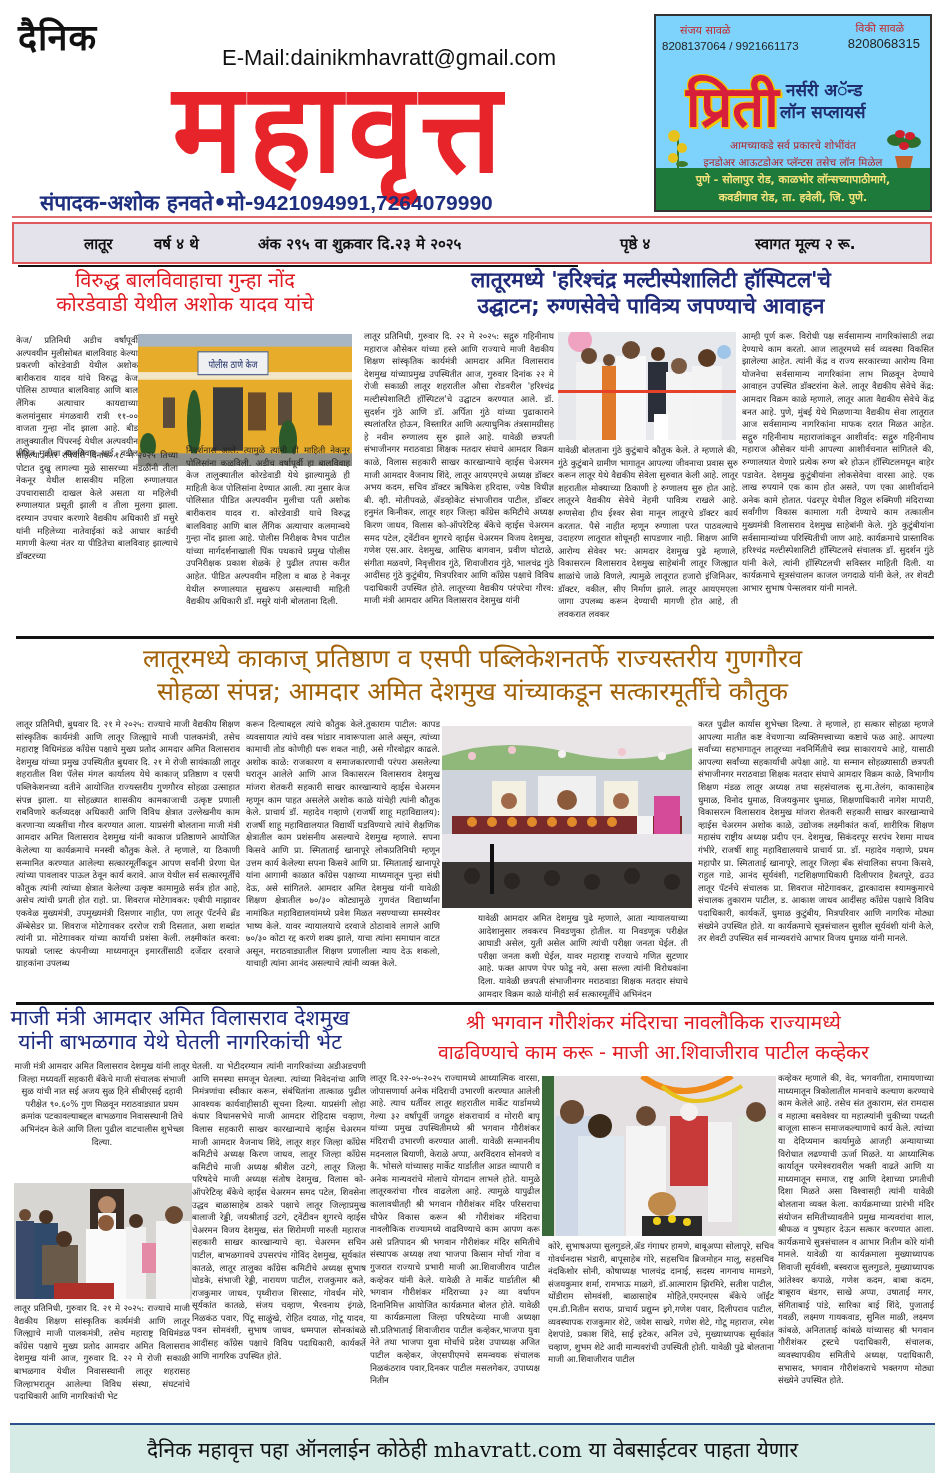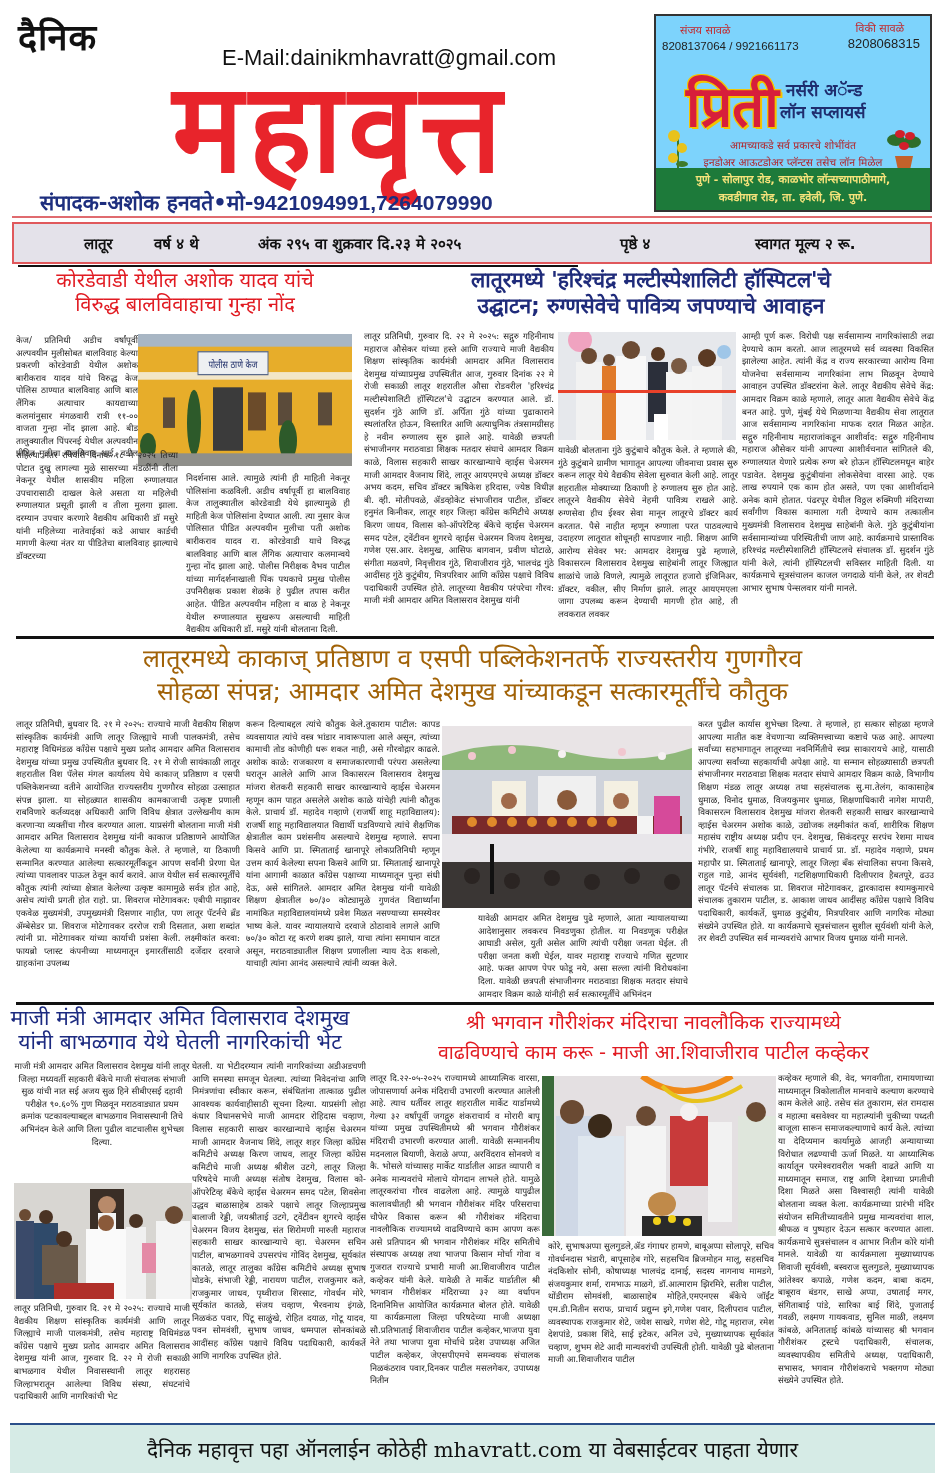--- a/index.html
+++ b/index.html
@@ -105,22 +105,22 @@
 <div class="infobar">
   <span style="left:34px;">लातूर</span>
   <span style="left:104px;">वर्ष ४ थे</span>
   <span style="left:208px;">अंक २९५ वा शुक्रवार दि.२३ मे २०२५</span>
   <span style="left:570px;">पृष्ठे ४</span>
   <span style="left:705px;">स्वागत मूल्य २ रू.</span>
 </div>
 <div class="topline"></div>
 
 <div class="hl hl-red" style="left:10px; top:268px; width:350px; font-size:20px;">
+  <div>विरुद्ध बालविवाहाचा  गुन्हा नोंद</div>
   <div>कोरडेवाडी येथील अशोक यादव यांचे</div>
-  <div>विरुद्ध बालविवाहाचा  गुन्हा नोंद</div>
 </div>
 <div class="col" style="left:16px; top:334px; width:122px; height:125px;">
   <span>केज/ प्रतिनिधी  अडीच वर्षांपूर्वी अल्पवयीन मुलीसोबत बालविवाह केल्या प्रकरणी कोरडेवाडी येथील अशोक बारीकराव यादव यांचे विरुद्ध केज पोलिस ठाण्यात बालविवाह आणि बाल लैंगिक अत्याचार कायद्याच्या कलमांनुसार मंगळवारी रात्री ११-०० वाजता गुन्हा नोंद झाला आहे.  बीड तालुक्यातील पिंपरनई येथील अल्पवयीन पीडित मुलीचा बालविवाह आई, वडील व नातेवाईकांनी नोव्हेंबर २०२३ मध्ये अशोक बारीकराव यादव रा. कोरडेवाडी त्या.केज जी.बिड यांचे सोबत झाला होता. दरम्यान पीडित अल्पवयीन मुलगी गरोदर राहिल्या नंतर रविवारी  दिनांक १८ मे २०२५ तिच्या पोटात दुखु लागल्या मुळे सासरच्या मंडळींनी तीला नेकनूर येथील शासकीय महिला रुग्णालयात उपचारासाठी दाखल केले असता या महिलेची रुग्णालयात प्रसूती झाली व तीला मुलगा झाला. दरम्यान उपचार करणारे वैद्यकीय अधिकारी डॉ मसुरे यांनी महिलेच्या नातेवाईकां कडे आधार कार्डची मागणी केल्या नंतर या पीडितेचा बालविवाह झाल्याचे डॉक्टरच्या</span>
 </div>
 <div class="photo" style="left:138px; top:334px; width:214px; height:132px;">
   <svg viewBox="0 0 214 104" preserveAspectRatio="none">
     <rect width="214" height="104" fill="#a8b6c4"></rect>
     <rect x="0" y="10" width="214" height="94" fill="#e7ad2a"></rect>
     <rect x="0" y="30" width="214" height="6" fill="#f2e6c8"></rect>
     <rect x="60" y="14" width="70" height="18" fill="#eef0f2" stroke="#5a6a8a"></rect>
@@ -132,21 +132,21 @@
     <rect x="25" y="50" width="12" height="24" fill="#5b4b3a"></rect>
     <ellipse cx="56" cy="70" rx="7" ry="26" fill="#2d5a2a"></ellipse>
     <ellipse cx="150" cy="84" rx="9" ry="16" fill="#2d5a2a"></ellipse>
     <ellipse cx="10" cy="88" rx="8" ry="10" fill="#2d5a2a"></ellipse>
     <rect x="0" y="94" width="214" height="10" fill="#8f8f8a"></rect>
   </svg>
 </div>
 <div class="col" style="left:16px; top:448px; width:162px; height:186px;">
   <span style="display:block; margin-top:-125px;">केज/ प्रतिनिधी  अडीच वर्षांपूर्वी अल्पवयीन मुलीसोबत बालविवाह केल्या प्रकरणी कोरडेवाडी येथील अशोक बारीकराव यादव यांचे विरुद्ध केज पोलिस ठाण्यात बालविवाह आणि बाल लैंगिक अत्याचार कायद्याच्या कलमांनुसार मंगळवारी रात्री ११-०० वाजता गुन्हा नोंद झाला आहे.  बीड तालुक्यातील पिंपरनई येथील अल्पवयीन पीडित मुलीचा बालविवाह आई, वडील व नातेवाईकांनी नोव्हेंबर २०२३ मध्ये अशोक बारीकराव यादव रा. कोरडेवाडी त्या.केज जी.बिड यांचे सोबत झाला होता. दरम्यान पीडित अल्पवयीन मुलगी गरोदर राहिल्या नंतर रविवारी  दिनांक १८ मे २०२५ तिच्या पोटात दुखु लागल्या मुळे सासरच्या मंडळींनी तीला नेकनूर येथील शासकीय महिला रुग्णालयात उपचारासाठी दाखल केले असता या महिलेची रुग्णालयात प्रसूती झाली व तीला मुलगा झाला. दरम्यान उपचार करणारे वैद्यकीय अधिकारी डॉ मसुरे यांनी महिलेच्या नातेवाईकां कडे आधार कार्डची मागणी केल्या नंतर या पीडितेचा बालविवाह झाल्याचे डॉक्टरच्या</span>
 </div>
-<div class="col" style="left:186px; top:444px; width:164px; height:190px;margin-top:28px;">
+<div class="col" style="left:186px; top:444px; width:164px; height:190px;">
   <span>निदर्शनास आले. त्यामुळे त्यांनी ही माहिती नेकनूर पोलिसांना कळविली. अडीच वर्षापूर्वी हा बालविवाह केज तालुक्यातील कोरडेवाडी येथे झाल्यामुळे ही माहिती केज पोलिसांना देण्यात आली. त्या नुसार केज पोलिसात पीडित अल्पवयीन मुलीचा पती अशोक बारीकराव यादव रा. कोरडेवाडी याचे विरुद्ध बालविवाह आणि बाल लैंगिक अत्याचार कलमान्वये गुन्हा नोंद झाला आहे. पोलीस निरीक्षक वैभव पाटील यांच्या मार्गदर्शनाखाली पिंक पथकाचे प्रमुख पोलीस उपनिरीक्षक प्रकाश शेळके हे पुढील तपास करीत आहेत. पीडित अल्पवयीन महिला व बाळ हे नेकनूर येथील रुग्णालयात सुखरूप असल्याची माहिती वैद्यकीय अधिकारी डॉ. मसुरे यांनी  बोलताना दिली.</span>
 </div>
 
 <div class="hl hl-navy" style="left:366px; top:268px; width:570px; font-size:21px;">
   <div>लातूरमध्ये 'हरिश्चंद्र मल्टीस्पेशालिटी हॉस्पिटल'चे</div>
   <div>उद्घाटन; रुग्णसेवेचे पावित्र्य जपण्याचे आवाहन</div>
 </div>
 <div class="col" style="left:364px; top:330px; width:190px; height:304px;">
   <span>लातूर प्रतिनिधी, गुरुवार दि. २२ मे २०२५: सद्गुरु गहिनीनाथ महाराज औसेकर यांच्या हस्ते आणि राज्याचे माजी वैद्यकीय शिक्षण सांस्कृतिक कार्यमंत्री आमदार अमित विलासराव देशमुख यांच्याप्रमुख उपस्थितीत आज, गुरुवार दिनांक २२ मे रोजी सकाळी लातूर शहरातील औसा रोडवरील 'हरिश्चंद्र मल्टीस्पेशालिटी हॉस्पिटल'चे उद्घाटन करण्यात आले.  डॉ. सुदर्शन गुंठे आणि डॉ. अर्पिता गुंठे यांच्या पुढाकाराने स्थलांतरित होऊन, विस्तारित आणि अत्याधुनिक तंत्रसामग्रीसह हे नवीन रुग्णालय सुरु झाले आहे. यावेळी छत्रपती संभाजीनगर मराठवाडा शिक्षक मतदार संघाचे आमदार विक्रम  काळे, विलास सहकारी साखर कारखान्याचे व्हाईस चेअरमन माजी आमदार वैजनाथ शिंदे, लातूर आयएमएचे अध्यक्ष डॉक्टर अभय कदम, सचिव डॉक्टर ऋषिकेश हरिदास, ज्येष्ठ विधीज्ञ बी. व्ही. मोतीपवळे, ॲडव्होकेट संभाजीराव पाटील, डॉक्टर हनुमंत किनीकर, लातूर शहर जिल्हा काँग्रेस कमिटीचे अध्यक्ष किरण जाधव, विलास को-ऑपरेटिव्ह बँकेचे व्हाईस चेअरमन समद पटेल, ट्वेंटीवन शुगरचे व्हाईस चेअरमन विजय देशमुख, गणेश एस.आर. देशमुख, आसिफ बागवान, प्रवीण घोटाळे, संगीता मळवणे, निवृत्तीराव गुंठे, शिवाजीराव गुंठे, भालचंद्र गुंठे आदींसह गुंठे कुटुंबीय, मित्रपरिवार आणि काँग्रेस पक्षाचे विविध पदाधिकारी उपस्थित होते. लातूरच्या वैद्यकीय परंपरेचा गौरव: माजी मंत्री आमदार अमित विलासराव देशमुख यांनी</span>
 </div>

